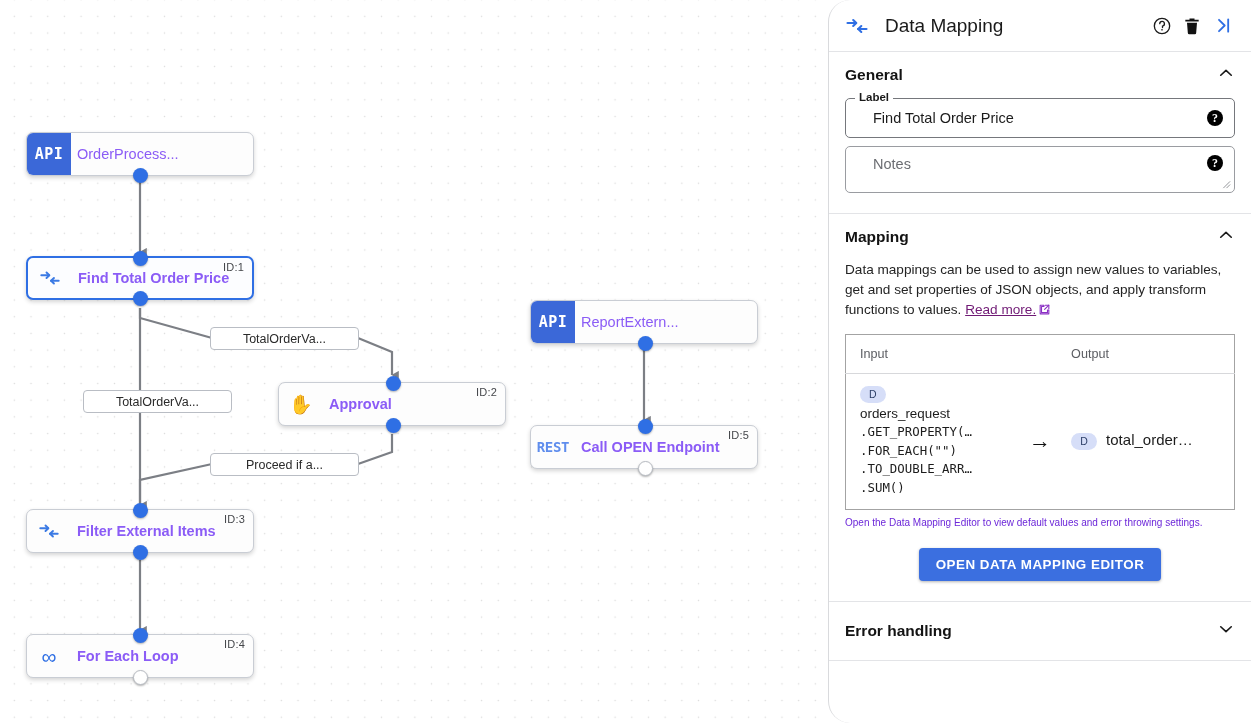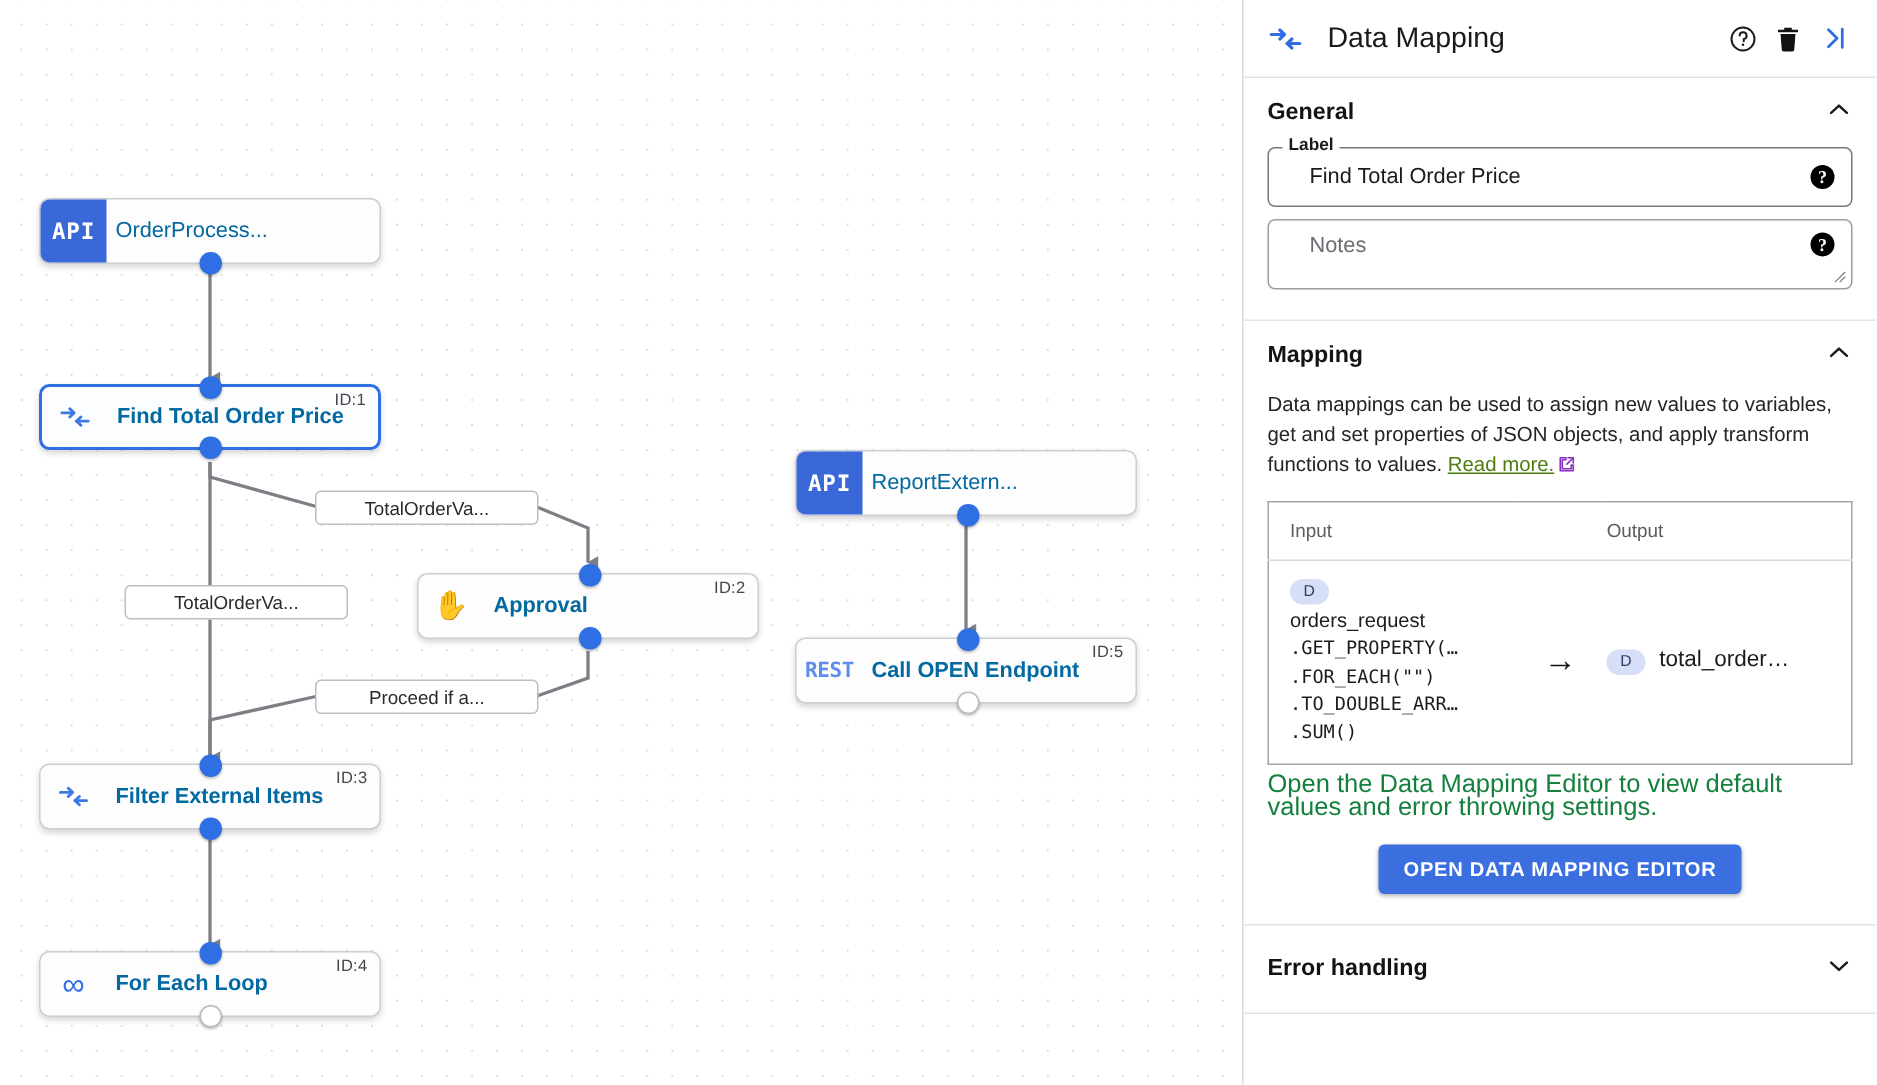--- a/index.html
+++ b/index.html
@@ -47,21 +47,21 @@
     border-radius: 6px 0 0 6px;
     width: 44px;
     color: #fff;
     font-family: "DejaVu Sans Mono", monospace;
     font-weight: 700;
     font-size: 15px;
     letter-spacing: .5px;
   }
   .node .title {
     font-size: 14.5px;
-    color: #0369a1;
+    color: #8b5cf6;
     font-weight: 400;
     padding-left: 6px;
     white-space: nowrap;
   }
   .node.bold .title { font-weight: 700; }
   .node .idbadge {
     position: absolute;
     right: 8px; top: 3px;
     font-size: 11px;
     color: #45474b;
@@ -100,20 +100,21 @@
   .hand { font-size: 19px; color:#4d8ef0; line-height:1; }
   .loopicon { color:#2f6fe4; font-size: 21px; line-height: 1; font-weight: 400;}
 
   
   #panel {
     width: 423px; height: 723px;
     background: #ffffff;
     border-left: 1px solid #d9dadd;
     display: flex; flex-direction: column;
     flex: none;
+    border-radius: 22px;
   }
   #panel-header {
     height: 52px; flex: none;
     display: flex; align-items: center;
     padding: 0 14px 0 16px;
     border-bottom: 1px solid #e3e4e7;
   }
   #panel-header .h-icon { width: 26px; display:flex; align-items:center; }
   #panel-header .h-title {
     font-size: 19px; color: #1a1a1a; font-weight: 400;
@@ -162,21 +163,21 @@
   .field.notes .helpdot { top: 16px; }
   .resize-grip {
     position: absolute; right: 3px; bottom: 3px;
     width: 9px; height: 9px;
   }
 
   .desc {
     font-size: 13.6px; line-height: 20px; color: #242424;
     margin: 0 0 12px 0;
   }
-  .desc a { color: #4d7c0f; }
+  .desc a { color: #701a75; }
   .ext-icon { display:inline-block; vertical-align: -2px; margin-left: 2px; }
 
   table.map {
     width: 100%;
     border: 1px solid #a3a3a3;
     border-collapse: collapse;
     background: #fff;
   }
   table.map th {
     text-align: left;
@@ -197,21 +198,21 @@
   .expr {
     font-family: "DejaVu Sans Mono", monospace;
     font-size: 12.4px; color: #1c1c1c; line-height: 18.6px;
     white-space: pre; margin-top: 2px;
   }
   .expr .head { font-family: "Liberation Sans", sans-serif; font-size: 13.4px; }
   .arrow-glyph { font-size: 22px; color: #111; line-height: 1; }
   .out-name { font-size: 15px; color: #1b1b1b; margin-left: 9px; }
 
   .table-note {
-    font-size: 17px; color: #15803d; margin: 5px 0 0 0; line-height: 15px;
+    font-size: 10px; color: #6d28d9; margin: 5px 0 0 0; line-height: 15px;
   }
   .btn-row { display: flex; justify-content: center; margin-top: 18px; padding-bottom: 20px;}
   .btn-primary {
     background: #3b6fe0; color: #fff;
     border: none; border-radius: 4px;
     height: 33px; padding: 0 17px;
     font-size: 13.4px; font-weight: 700; letter-spacing: .5px;
     box-shadow: 0 1px 3px rgba(0,0,0,.3);
     cursor: pointer;
     font-family: "Liberation Sans", sans-serif;

